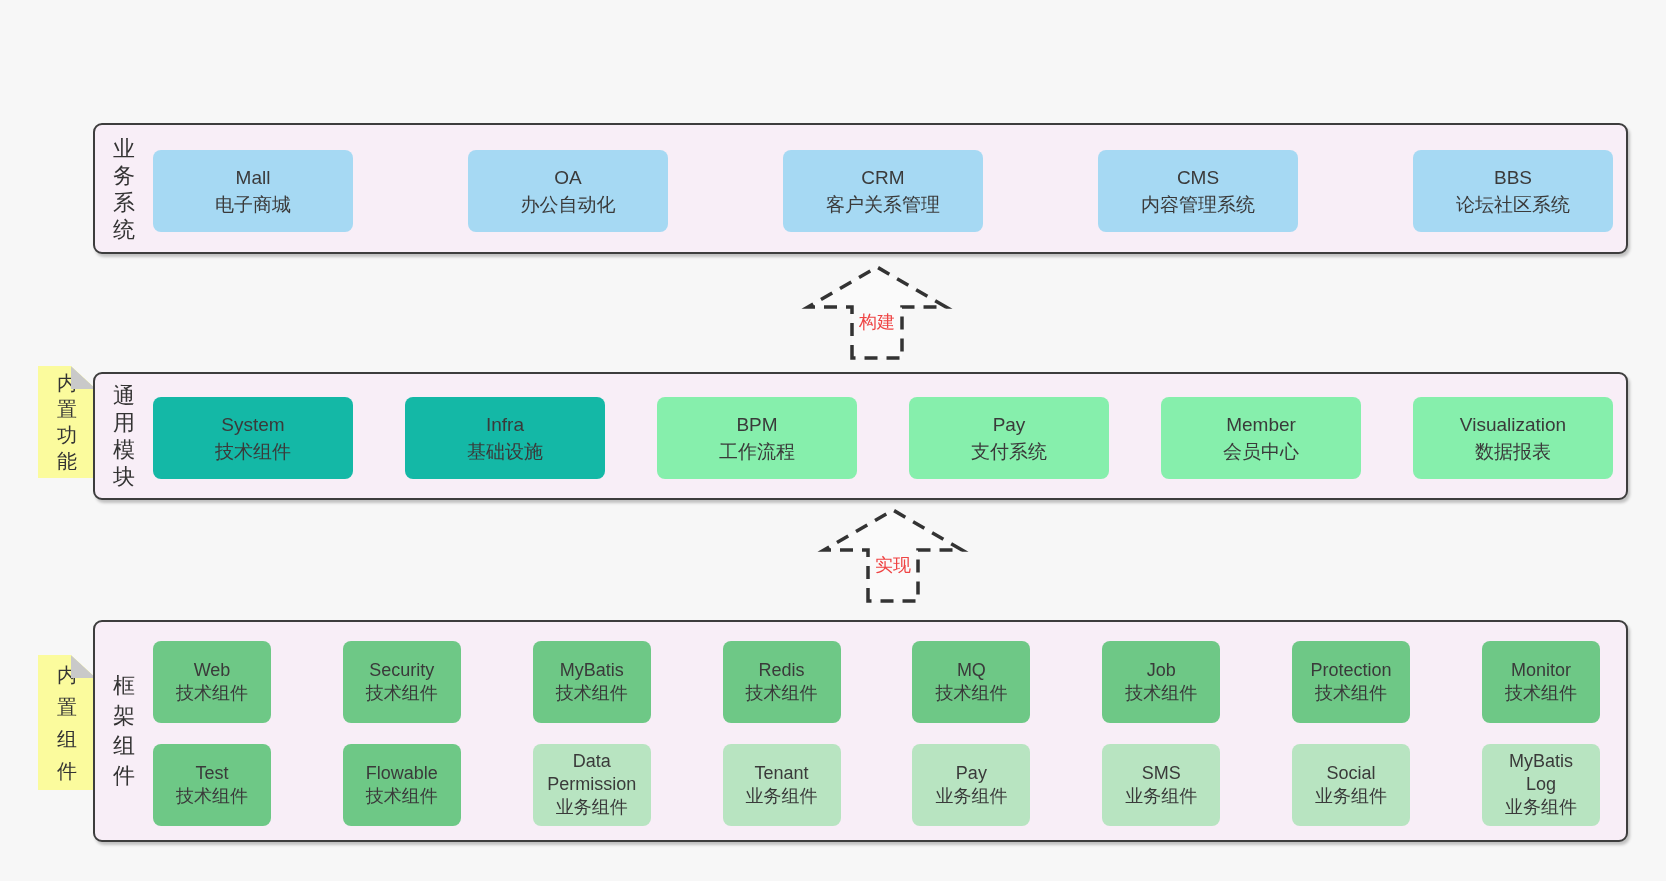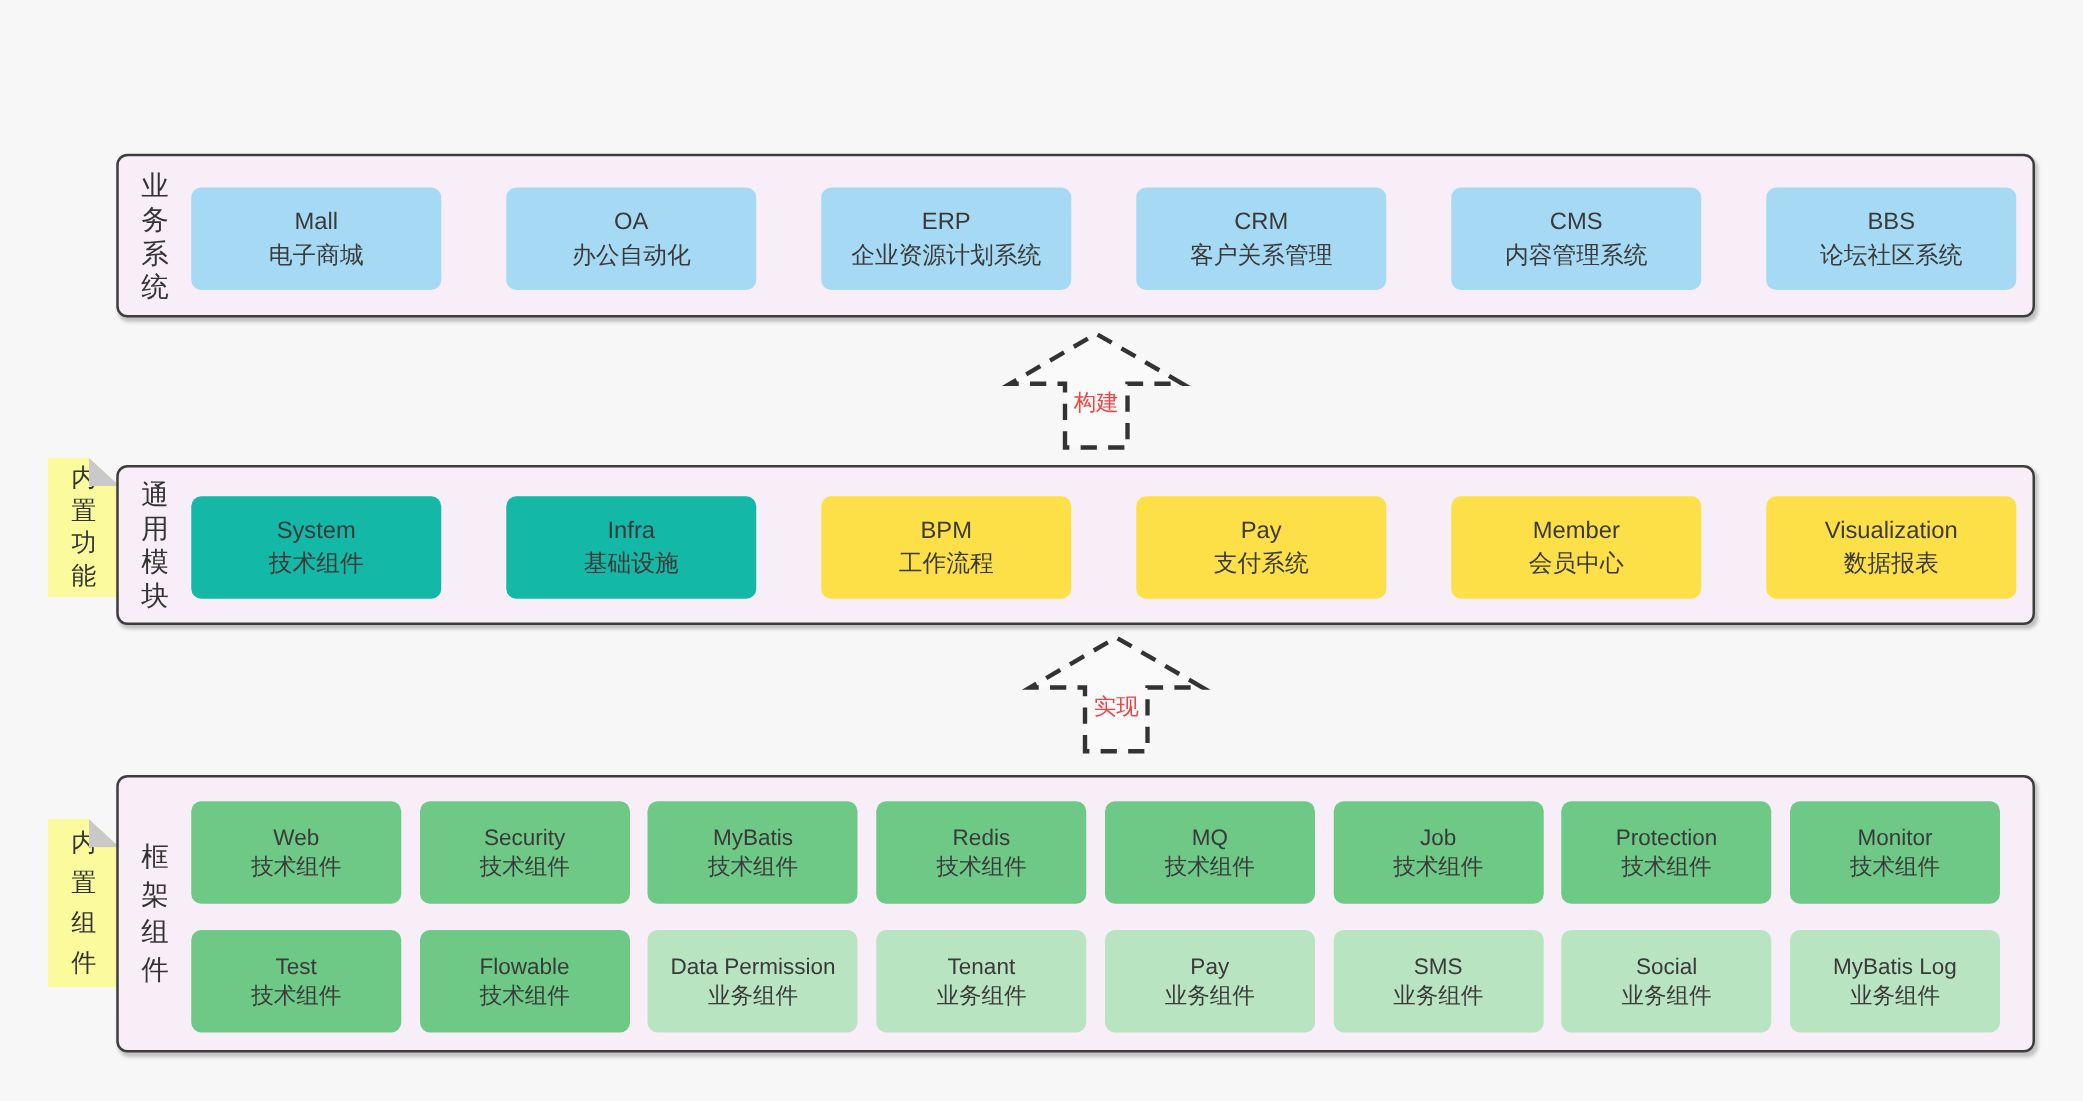--- a/index.html
+++ b/index.html
@@ -36,25 +36,25 @@
   }
   #layer-components .rows{padding-right:26px;}
   .box-row{display:flex;justify-content:space-between;align-items:center;}
 
   .box{
     box-sizing:border-box;border-radius:8px;
     display:flex;flex-direction:column;justify-content:center;align-items:center;
     text-align:center;
   }
   .row-wide .box{width:200px;height:82px;font-size:19px;line-height:27px;}
-  .row-comp .box{width:168px;height:82px;font-size:18px;line-height:23px;}
+  .row-comp .box{width:118px;height:82px;font-size:18px;line-height:23px;}
   .row-comp .box .title{padding:0 17px;}
   .box.blue{background:#a6d9f3;}
   .box.red{background:#14b8a6;}
-  .box.pink{background:#fde047;}
+  .box.pink{background:#86efac;}
   .box.green{background:#6ec886;}
   .box.light_green{background:#b8e4c1;}
 
   .sticky{
     position:absolute;left:38px;width:58px;z-index:1;
     background:#fbfb9d;
     clip-path:polygon(0 0,calc(100% - 25px) 0,100% 23px,100% 100%,0 100%);
     display:flex;align-items:center;justify-content:center;
     font-size:20px;color:#333;
     white-space:pre-line;text-align:center;
@@ -97,24 +97,20 @@
 统</div>
   <div class="rows">
     <div class="box-row row-wide" id="business-row">
         <div class="box blue">
           <div class="title">Mall</div>
           <div class="subtitle">电子商城</div>
         </div>
         <div class="box blue">
           <div class="title">OA</div>
           <div class="subtitle">办公自动化</div>
-        </div>
-        <div class="box blue">
-          <div class="title">ERP</div>
-          <div class="subtitle">企业资源计划系统</div>
         </div>
         <div class="box blue">
           <div class="title">CRM</div>
           <div class="subtitle">客户关系管理</div>
         </div>
         <div class="box blue">
           <div class="title">CMS</div>
           <div class="subtitle">内容管理系统</div>
         </div>
         <div class="box blue">

